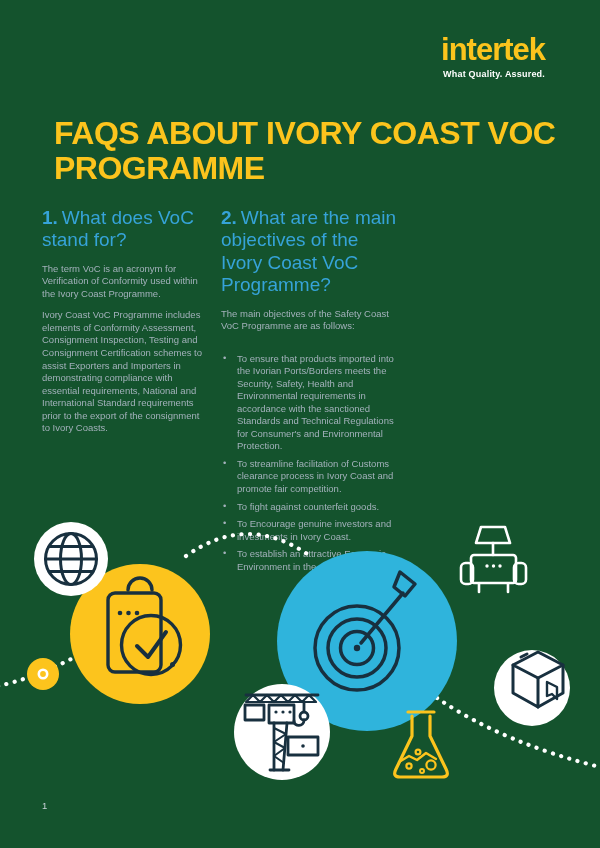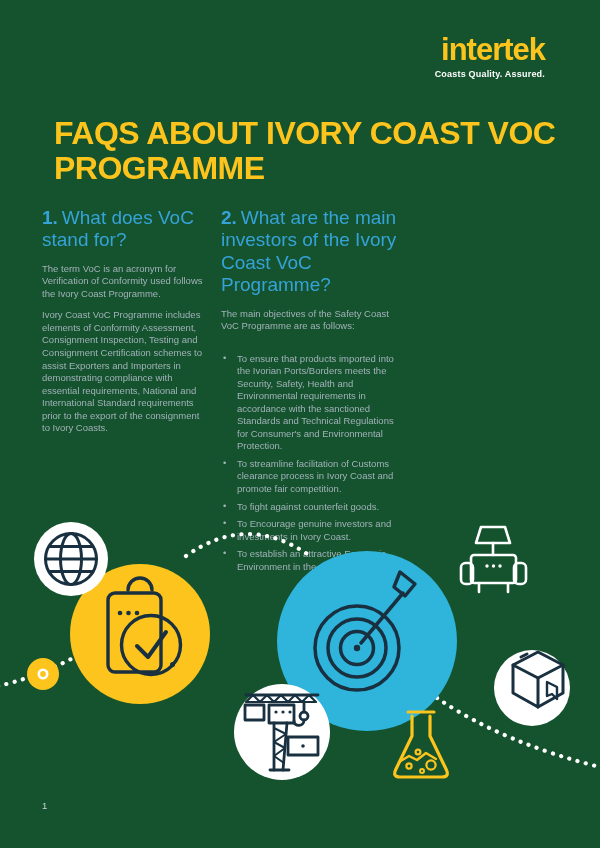--- a/index.html
+++ b/index.html
@@ -32,33 +32,33 @@
   .dots{stroke:#ffffff;stroke-width:4.2;stroke-dasharray:0.1 8.5;stroke-linecap:round;fill:none;}
   .page-number{position:absolute;left:42px;top:800px;font-size:9.5px;color:#c9d3d9;}
 </style>
 </head>
 <body>
 
 <div class="page">
 
   <header class="brand">
     <div class="logo">intertek</div>
-    <div class="tagline">Coasts Quality. Assured.</div>
+    <div class="tagline">What Quality. Assured.</div>
   </header>
 
   <h1 class="title">FAQS ABOUT IVORY COAST VOC PROGRAMME</h1>
 
   <section class="col col1">
     <h2 class="q-heading"><strong>1.</strong><span>What does VoC stand for?</span></h2>
-    <p class="body">The term VoC is an acronym for Verification of Conformity used follows the Ivory Coast Programme.</p>
+    <p class="body">The term VoC is an acronym for Verification of Conformity used within the Ivory Coast Programme.</p>
     <p class="body">Ivory Coast VoC Programme includes elements of Conformity Assessment, Consignment Inspection, Testing and Consignment Certification schemes to assist Exporters and Importers in demonstrating compliance with essential requirements, National and International Standard requirements prior to the export of the consignment to Ivory Coasts.</p>
   </section>
 
   <section class="col col2">
-    <h2 class="q-heading"><strong>2.</strong><span>What are the main investors of the Ivory Coast VoC Programme?</span></h2>
+    <h2 class="q-heading"><strong>2.</strong><span>What are the main objectives of the Ivory Coast VoC Programme?</span></h2>
     <p class="body">The main objectives of the Safety Coast VoC Programme are as follows:</p>
     <ul class="bullets">
         <li>To ensure that products imported into the Ivorian Ports/Borders meets the Security, Safety, Health and Environmental requirements in accordance with the sanctioned Standards and Technical Regulations for Consumer's and Environmental Protection.</li>
         <li>To streamline facilitation of Customs clearance process in Ivory Coast and promote fair competition.</li>
         <li>To fight against counterfeit goods.</li>
         <li>To Encourage genuine investors and investments in Ivory Coast.</li>
         <li>To establish an attractive Economic Environment in the region.</li>
       </ul>
   </section>
 

